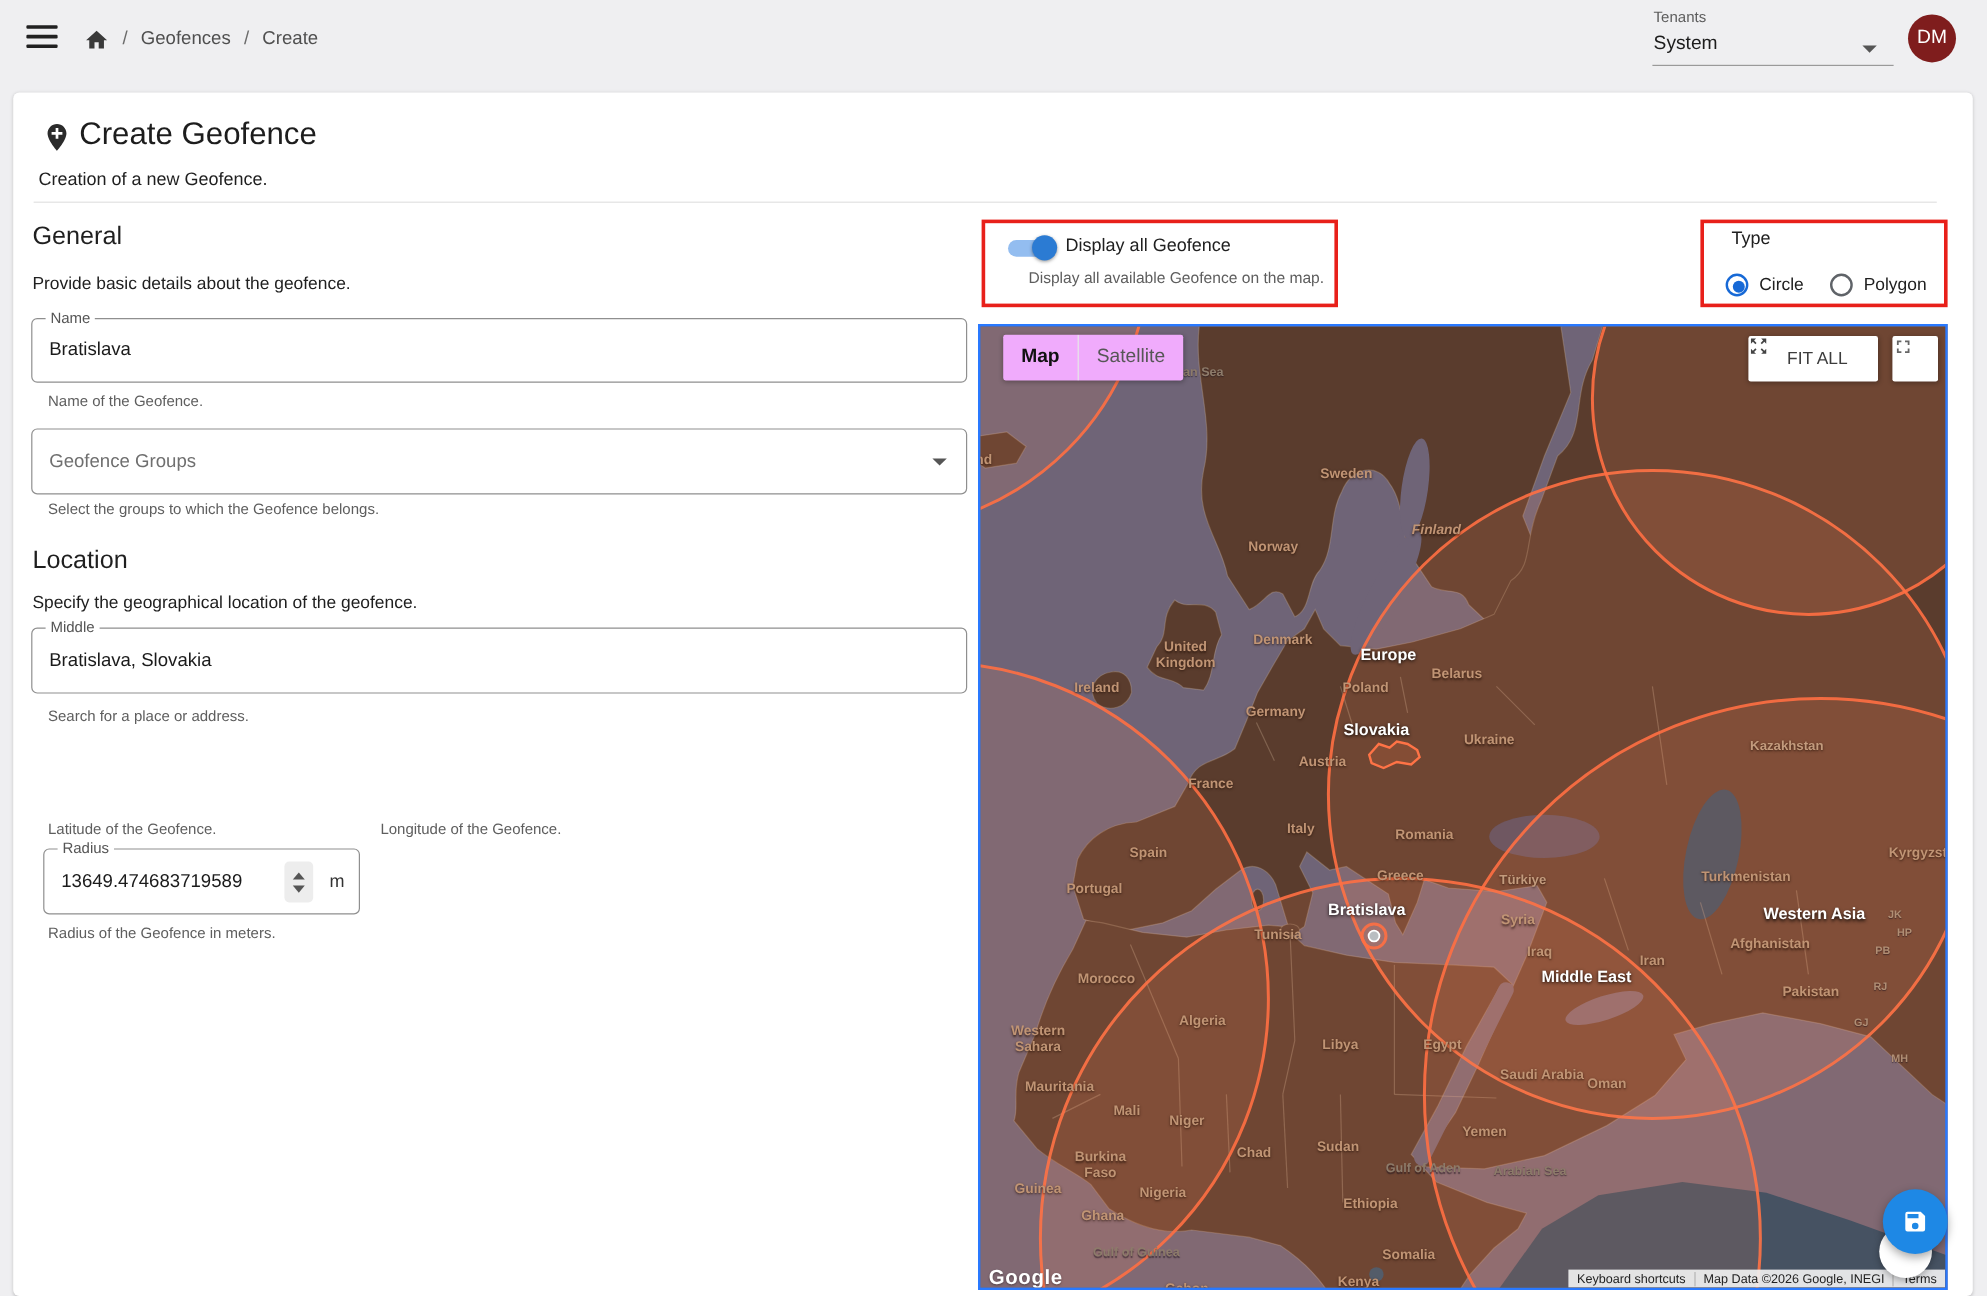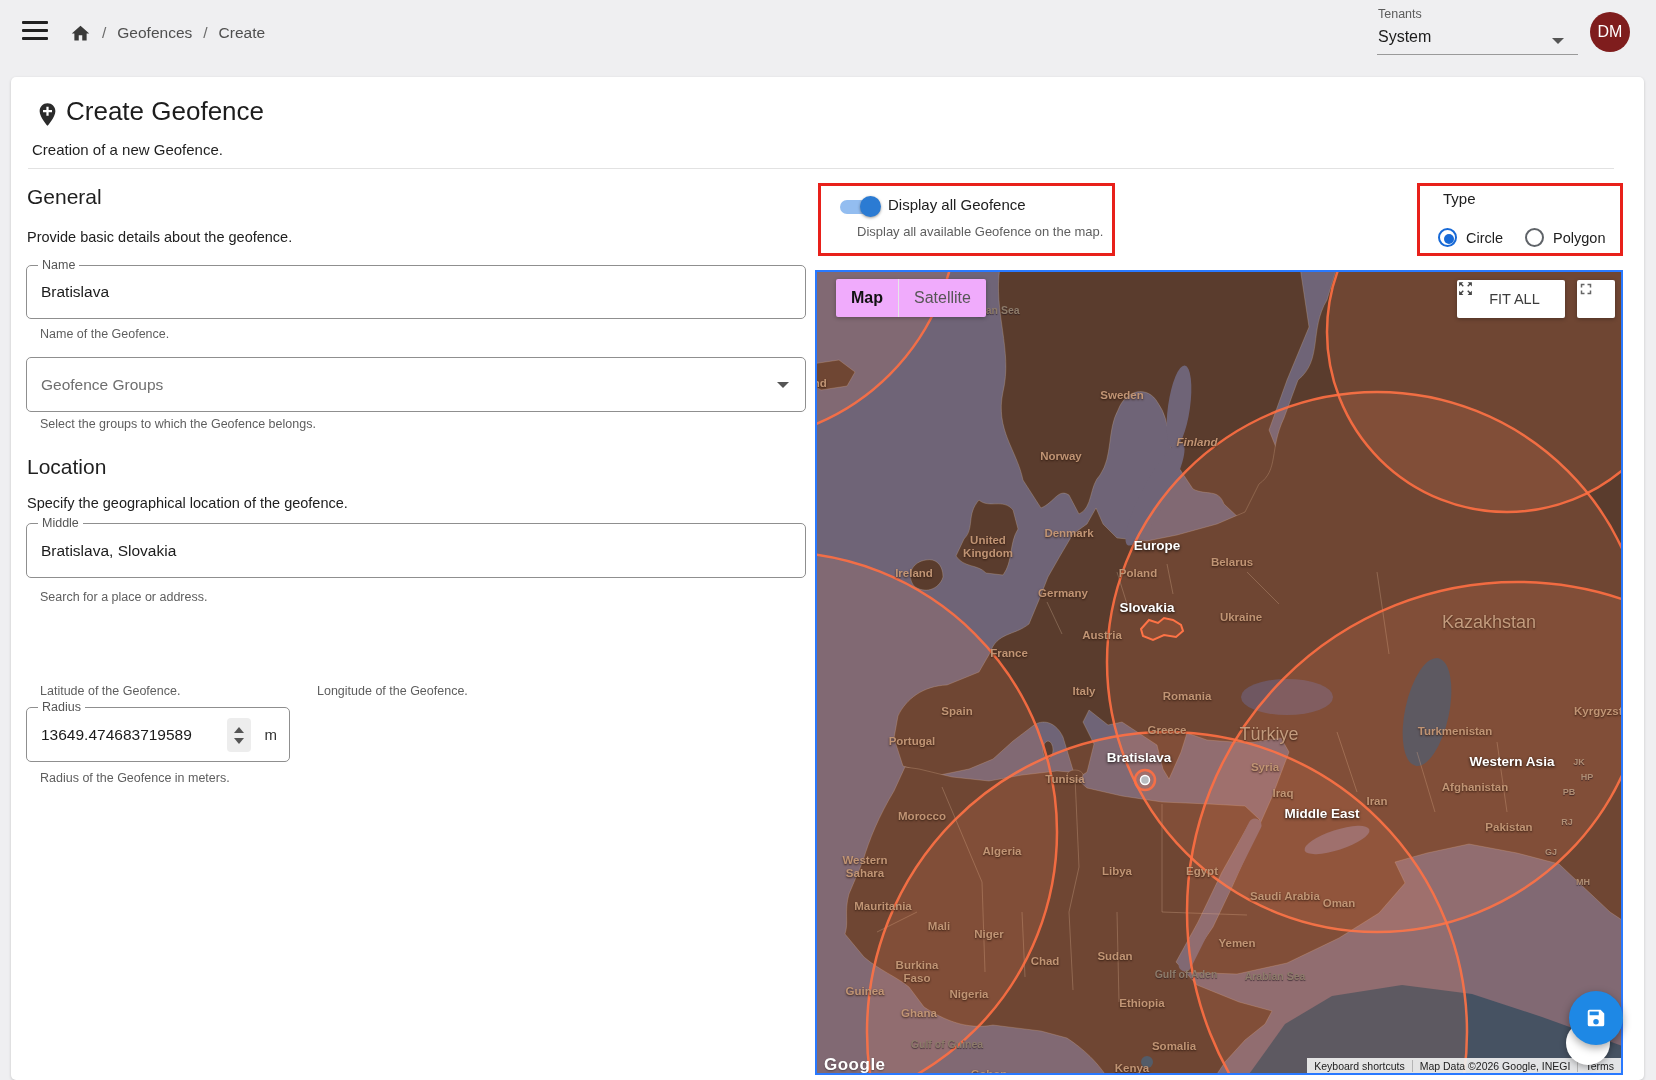--- a/index.html
+++ b/index.html
@@ -63,21 +63,21 @@
   .radio{width:19px;height:19px;border-radius:50%;border:2px solid #5f6368;position:relative}
   .radio.sel{border-color:#1769d6}
   .radio.sel::after{content:"";position:absolute;left:3.5px;top:3.5px;width:10px;height:10px;border-radius:50%;background:#1769d6}
   .radio-text{font-size:14.5px;color:#202020}
 
   
   #map{left:815px;top:270px;width:808px;height:805px;border:2px solid var(--accent);background:var(--ocean);overflow:hidden;cursor:grab}
   #map svg{position:absolute;left:0;top:0}
   .ml{position:absolute;transform:translate(-50%,-50%);white-space:nowrap;text-align:center;pointer-events:none;line-height:1.15}
   .ml-c{font-size:11.5px;font-weight:bold;color:#c09474;text-shadow:0 1px 2px rgba(40,20,10,.8)}
-  .ml-cb{font-size:18px;font-weight:normal;color:#c39b7d;text-shadow:0 1px 2px rgba(40,20,10,.8)}
+  .ml-cb{font-size:11px;font-weight:bold;color:#c39b7d;text-shadow:0 1px 2px rgba(40,20,10,.8)}
   .ml-r{font-size:13.5px;font-weight:bold;color:#fff;text-shadow:0 1px 3px rgba(0,0,0,.9)}
   .ml-w{font-size:10.5px;font-weight:bold;color:#8d7b6a;text-shadow:0 1px 1px rgba(30,20,30,.6)}
   .ml-a{font-size:9px;font-weight:bold;color:#b08e74;text-shadow:0 1px 1px rgba(30,20,30,.6)}
 
   .gm-tabs{left:19px;top:7px;height:38px;display:flex;background:#f0abfc;border-radius:2px;box-shadow:0 1px 4px rgba(0,0,0,.3);overflow:hidden}
   .gm-tab{padding:0 15px;display:flex;align-items:center;font-size:16px;cursor:pointer}
   .gm-tab.active{font-weight:bold;color:#111}
   .gm-tab.inactive{color:#565656}
   .gm-fit{left:640px;top:8px;width:108px;height:38px;background:#fff;border-radius:2px;box-shadow:0 1px 4px rgba(0,0,0,.3);display:flex;align-items:center;justify-content:center;gap:7px;font-size:14.5px;color:#3c3c3c;cursor:pointer}
   .gm-fs{left:760px;top:8px;width:38px;height:38px;background:#fff;border-radius:2px;box-shadow:0 1px 4px rgba(0,0,0,.3);display:flex;align-items:center;justify-content:center;cursor:pointer}
@@ -176,21 +176,21 @@
   <div class="abs fld" style="left:26px;top:523px;width:780px;height:55px">
     <span class="fld-label">Middle</span>
     <input class="fld-input" value="Bratislava, Slovakia" style="">
   </div>
   <div class="abs helper" style="left:40px;top:590px">Search for a place or address.</div>
 
   <div class="abs helper" style="left:40px;top:684px">Latitude of the Geofence.</div>
 
   <div class="abs helper" style="left:317px;top:684px">Longitude of the Geofence.</div>
 
-  <div class="abs fld" style="left:26px;top:707px;width:264px;height:55px">
+  <div class="abs fld" style="left:36px;top:707px;width:264px;height:55px">
     <span class="fld-label">Radius</span>
     <input class="fld-input" style="padding-right: 70px;" value="13649.474683719589">
     <span class="spinner" style="right:38px">
         <i class="spin-up"></i>
         <i class="spin-down"></i>
       </span>
     <span class="unit" style="position:absolute;right:12px;top:18px">m</span>
   </div>
   <div class="abs helper" style="left:40px;top:771px">Radius of the Geofence in meters.</div>
 
@@ -265,21 +265,21 @@
         <div class="ml ml-w" style="left: 165px; top: 38px;">Norwegian Sea</div>
         <div class="ml ml-c" style="left: -10px; top: 112px;">Iceland</div>
         <div class="ml ml-c" style="left: 305px; top: 124px;">Sweden</div>
         <div class="ml ml-c" style="left: 244px; top: 185px;">Norway</div>
         <div class="ml ml-c" style="left: 380px; top: 171px; font-style: italic;">Finland</div>
         <div class="ml ml-c" style="left: 252px; top: 262px;">Denmark</div>
         <div class="ml ml-c" style="left: 171px; top: 275px;">United<br>Kingdom</div>
         <div class="ml ml-c" style="left: 97px; top: 302px;">Ireland</div>
         <div class="ml ml-r" style="left: 340px; top: 274px;">Europe</div>
         <div class="ml ml-c" style="left: 321px; top: 302px;">Poland</div>
-        <div class="ml ml-c" style="left: 415px; top: 291px;">Belarus</div>
+        <div class="ml ml-c" style="left: 397px; top: 291px;">Belarus</div>
         <div class="ml ml-c" style="left: 246px; top: 322px;">Germany</div>
         <div class="ml ml-c" style="left: 424px; top: 346px;">Ukraine</div>
         <div class="ml ml-c" style="left: 285px; top: 364px;">Austria</div>
         <div class="ml ml-r" style="left: 330px; top: 336px;">Slovakia</div>
         <div class="ml ml-c" style="left: 192px; top: 382px;">France</div>
         <div class="ml ml-c" style="left: 370px; top: 392px; margin-top: 33px;">Romania</div>
         <div class="ml ml-c" style="left: 267px; top: 420px;">Italy</div>
         <div class="ml ml-c" style="left: 140px; top: 440px;">Spain</div>
         <div class="ml ml-c" style="left: 95px; top: 470px;">Portugal</div>
         <div class="ml ml-c" style="left: 350px; top: 459px;">Greece</div>

